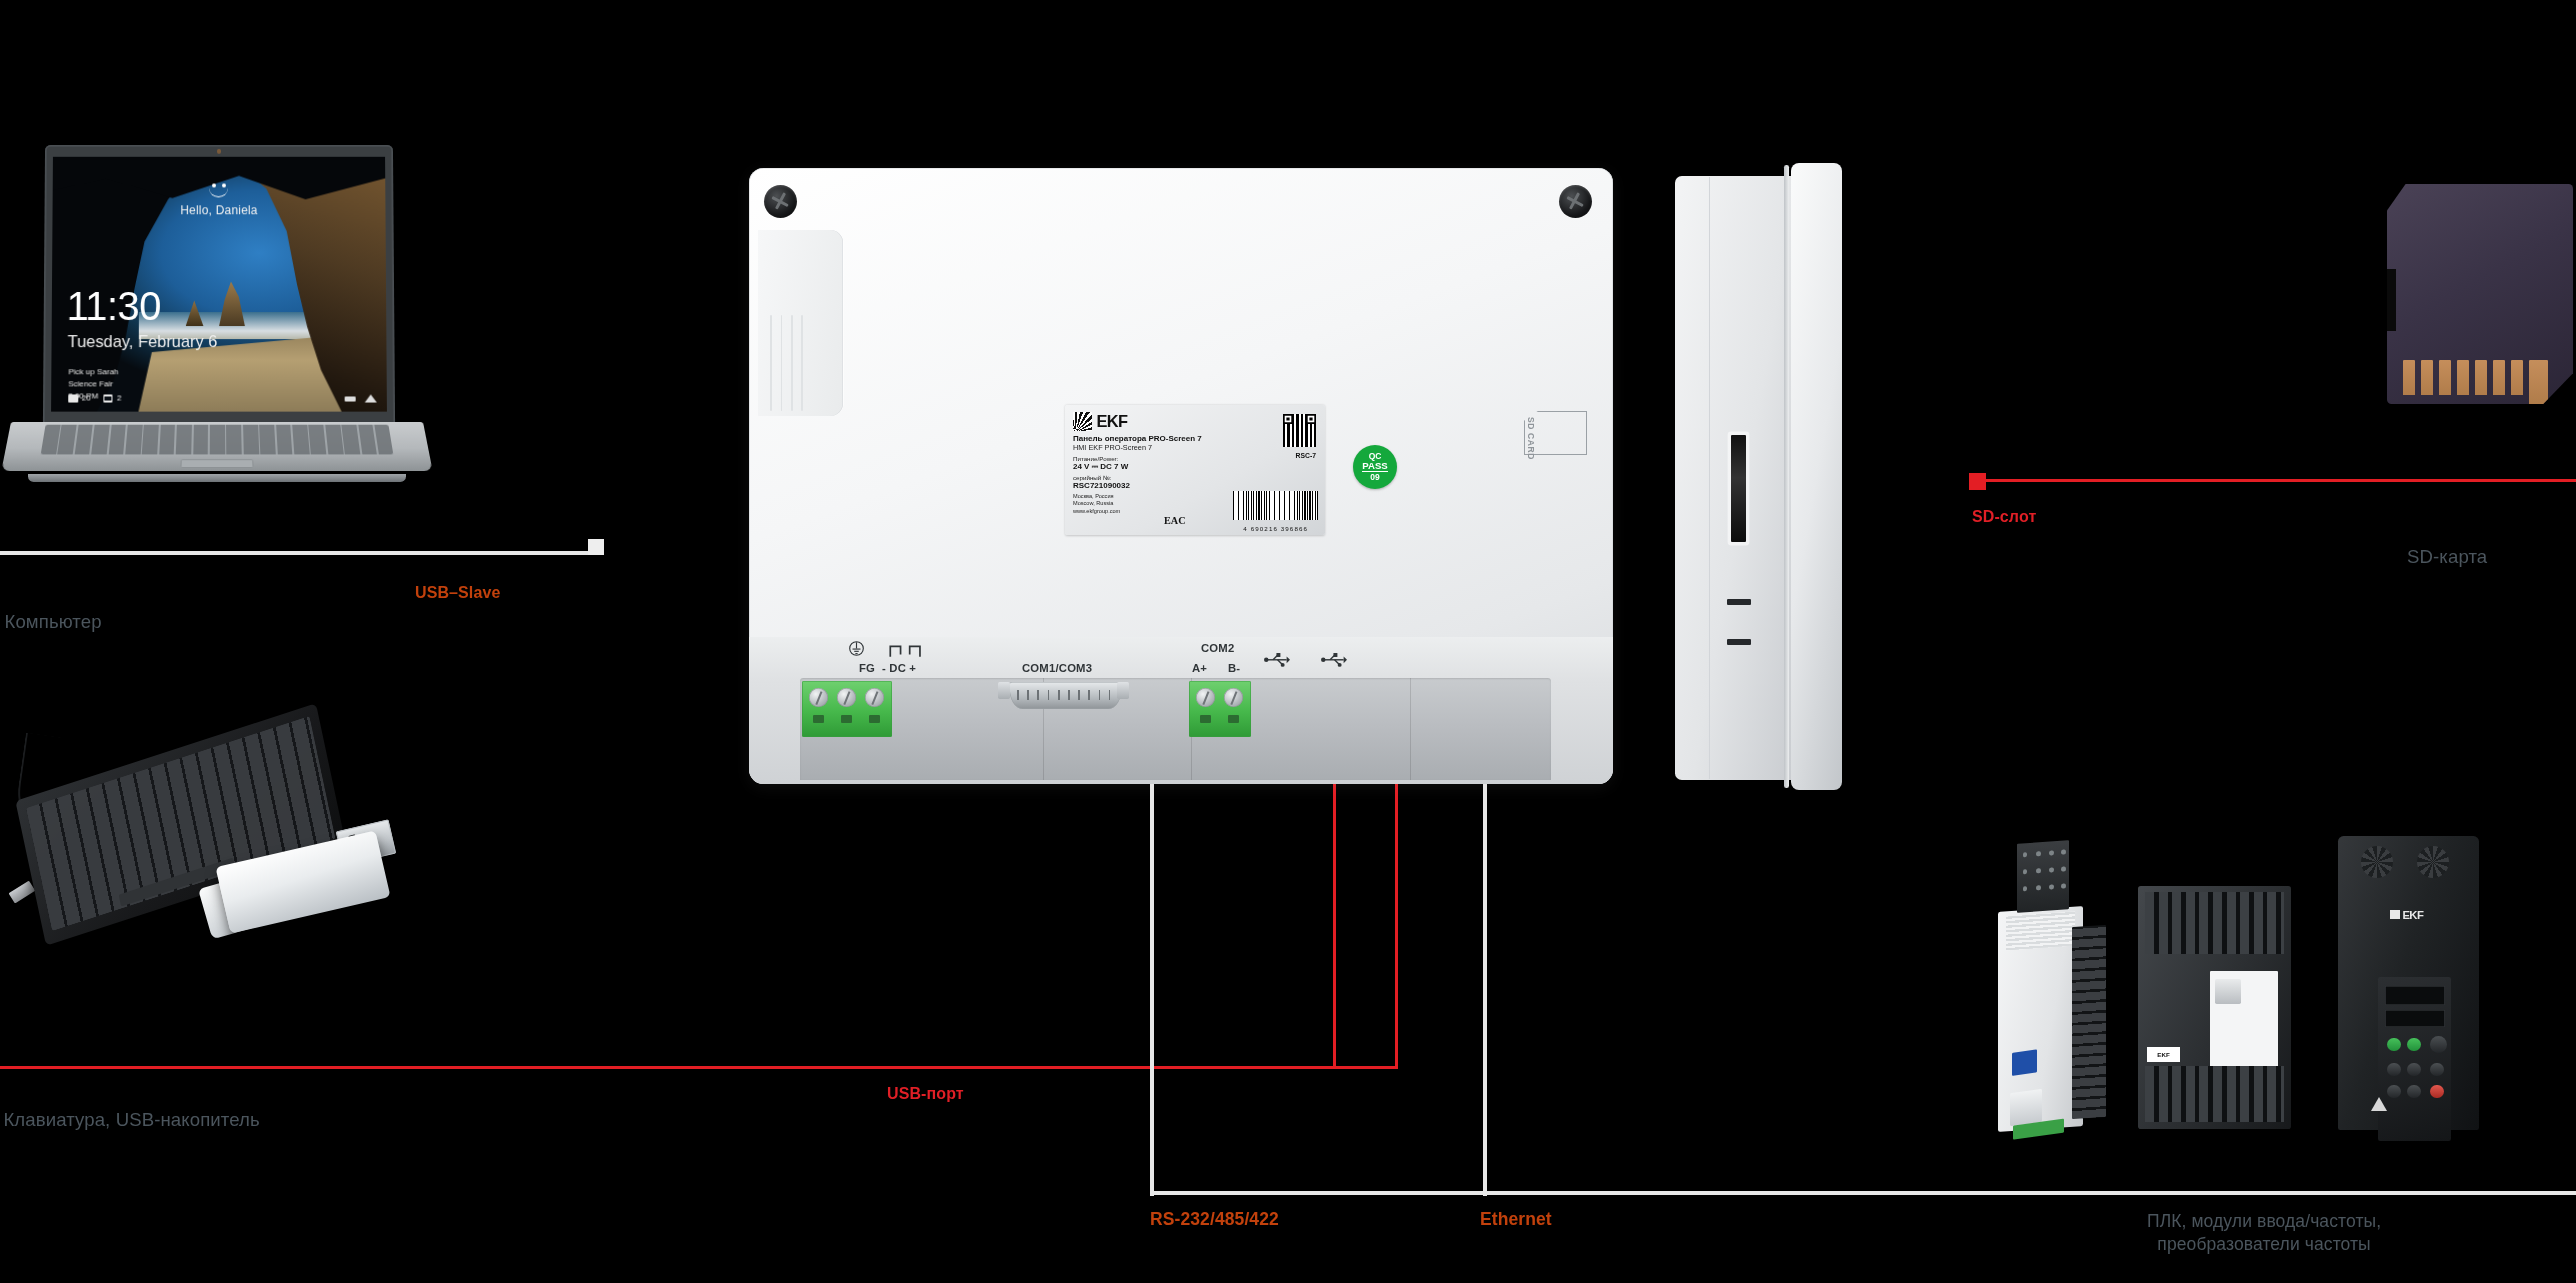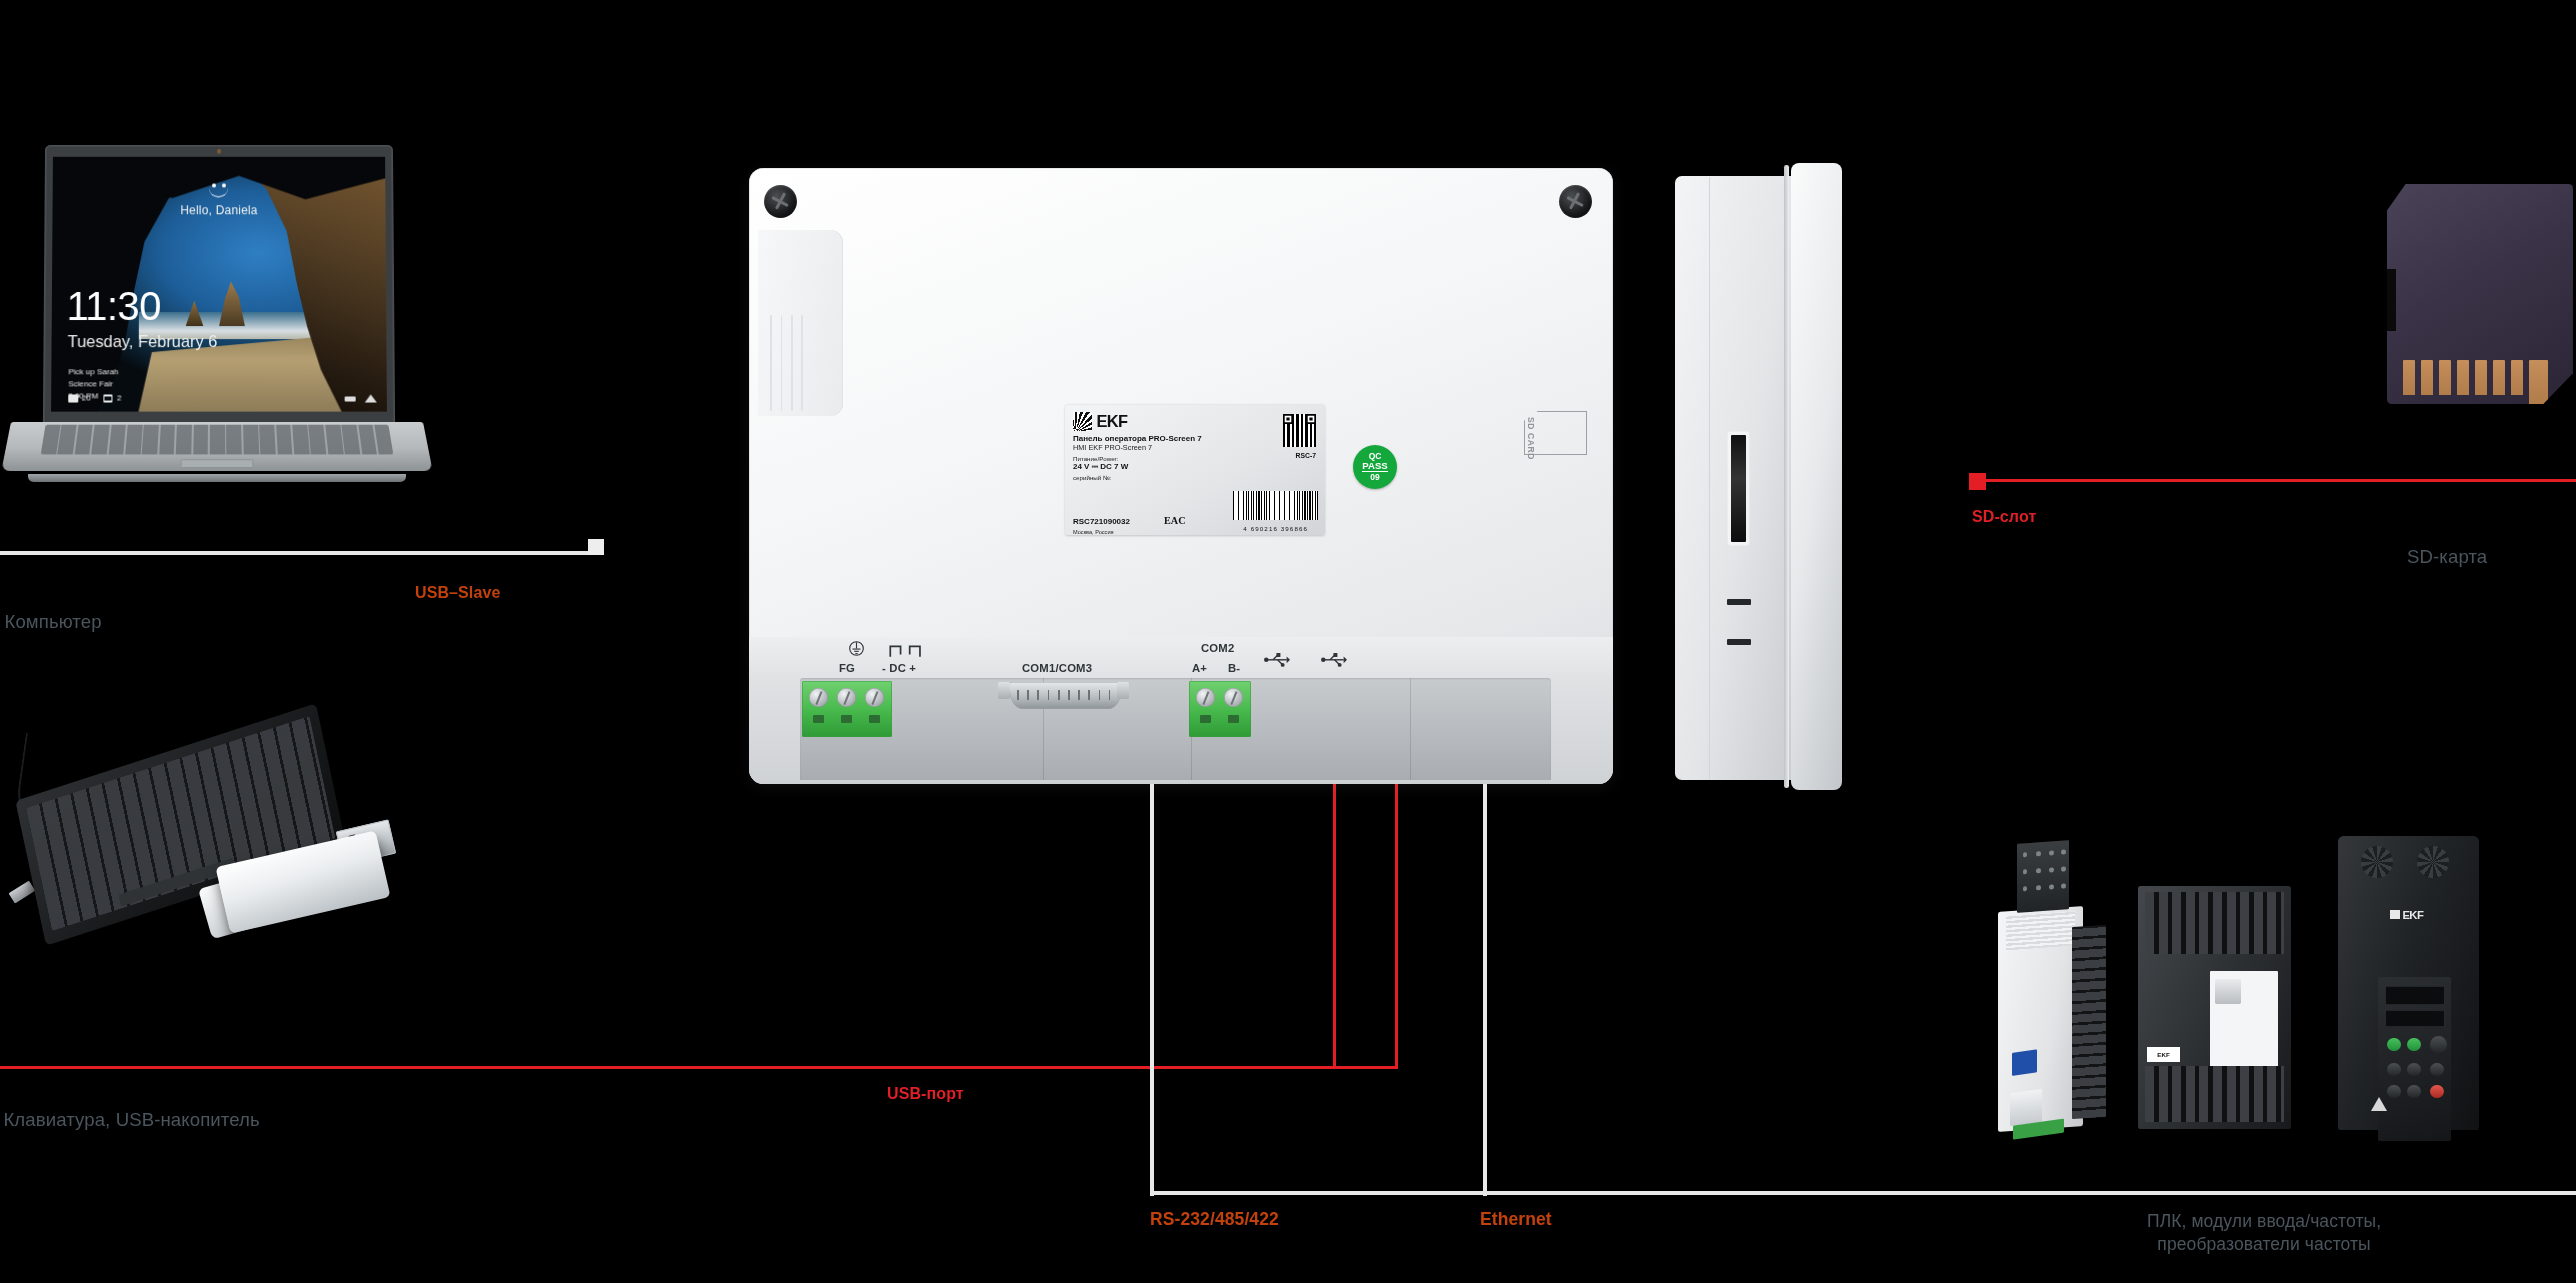--- a/index.html
+++ b/index.html
@@ -273,21 +273,21 @@
     content:''; position:absolute; left:-2.3px; top:-2.3px; width:26px; height:26px;
     background:
       repeating-conic-gradient(from 200deg at 18% 86%, #fff 0deg 7deg, #111 7deg 15deg);
   }
   .pl-ekf { font-size:16.4px; font-weight:800; letter-spacing:-0.6px; color:#111; line-height:1; }
   .pl-t1 { font-size:8px; font-weight:700; color:#111; margin-top:3.4px; }
   .pl-t2 { font-size:7.3px; font-weight:400; color:#222; }
   .pl-t3 { font-size:6.2px; font-weight:400; color:#222; margin-top:2.8px; }
   .pl-t4 { font-size:8px; font-weight:700; color:#111; }
   .pl-t5 { font-size:6.2px; font-weight:400; color:#222; margin-top:2.3px; }
-  .pl-t6 { font-size:8px; font-weight:700; color:#111;margin-top:36px; }
+  .pl-t6 { font-size:8px; font-weight:700; color:#111; }
   .pl-addr { font-size:5.6px; color:#222; line-height:1.3; margin-top:2.8px; }
   .pl-qr { position:absolute; right:9px; top:9px; width:33px; height:33px;
            background-image:
              repeating-linear-gradient(90deg,#000 0 2.3px,#fff 2.3px 4.5px),
              repeating-linear-gradient(0deg,#000 0 2.3px,transparent 2.3px 4.5px);
            background-color:#fff; }
   .pl-qr::before, .pl-qr::after {
     content:''; position:absolute; width:10.2px; height:10.2px; background:#fff;
     box-shadow: inset 0 0 0 1.7px #000, inset 0 0 0 3.4px #fff, inset 0 0 0 5.1px #000;
   }
@@ -570,21 +570,21 @@
           <line x1="11" y1="20" x2="19" y2="20" stroke="#303538" stroke-width="2"></line>
           <line x1="13" y1="24" x2="17" y2="24" stroke="#303538" stroke-width="2"></line>
             </svg>
         </div>
         <div class="abs" style="left:139px; top:5.6px; width:40px; height:14.7px;">
           <svg viewBox="0 0 70 26">
               <polyline points="4,24 4,6 22,6 22,20" fill="none" stroke="#303538" stroke-width="3"></polyline>
           <polyline points="38,20 38,6 56,6 56,24" fill="none" stroke="#303538" stroke-width="3"></polyline>
             </svg>
         </div>
-        <div class="conn-lbl" style="left:90px; top:25px;">FG</div>
+        <div class="conn-lbl" style="left:110px; top:25px;">FG</div>
         <div class="conn-lbl" style="left:133px; top:25px;">- DC +</div>
         <div class="conn-lbl" style="left:273px; top:25px;">COM1/COM3</div>
         <div class="conn-lbl" style="left:452px; top:4.5px;">COM2</div>
         <div class="conn-lbl" style="left:443px; top:25px;">A+</div>
         <div class="conn-lbl" style="left:479px; top:25px;">B-</div>
 
         <div class="usb-ico" style="left:515px; top:16px;">
           <svg viewBox="0 0 46 24">
             <circle cx="4" cy="12" r="4" fill="#303538"></circle>
             <line x1="4" y1="12" x2="40" y2="12" stroke="#303538" stroke-width="2.5"></line>

